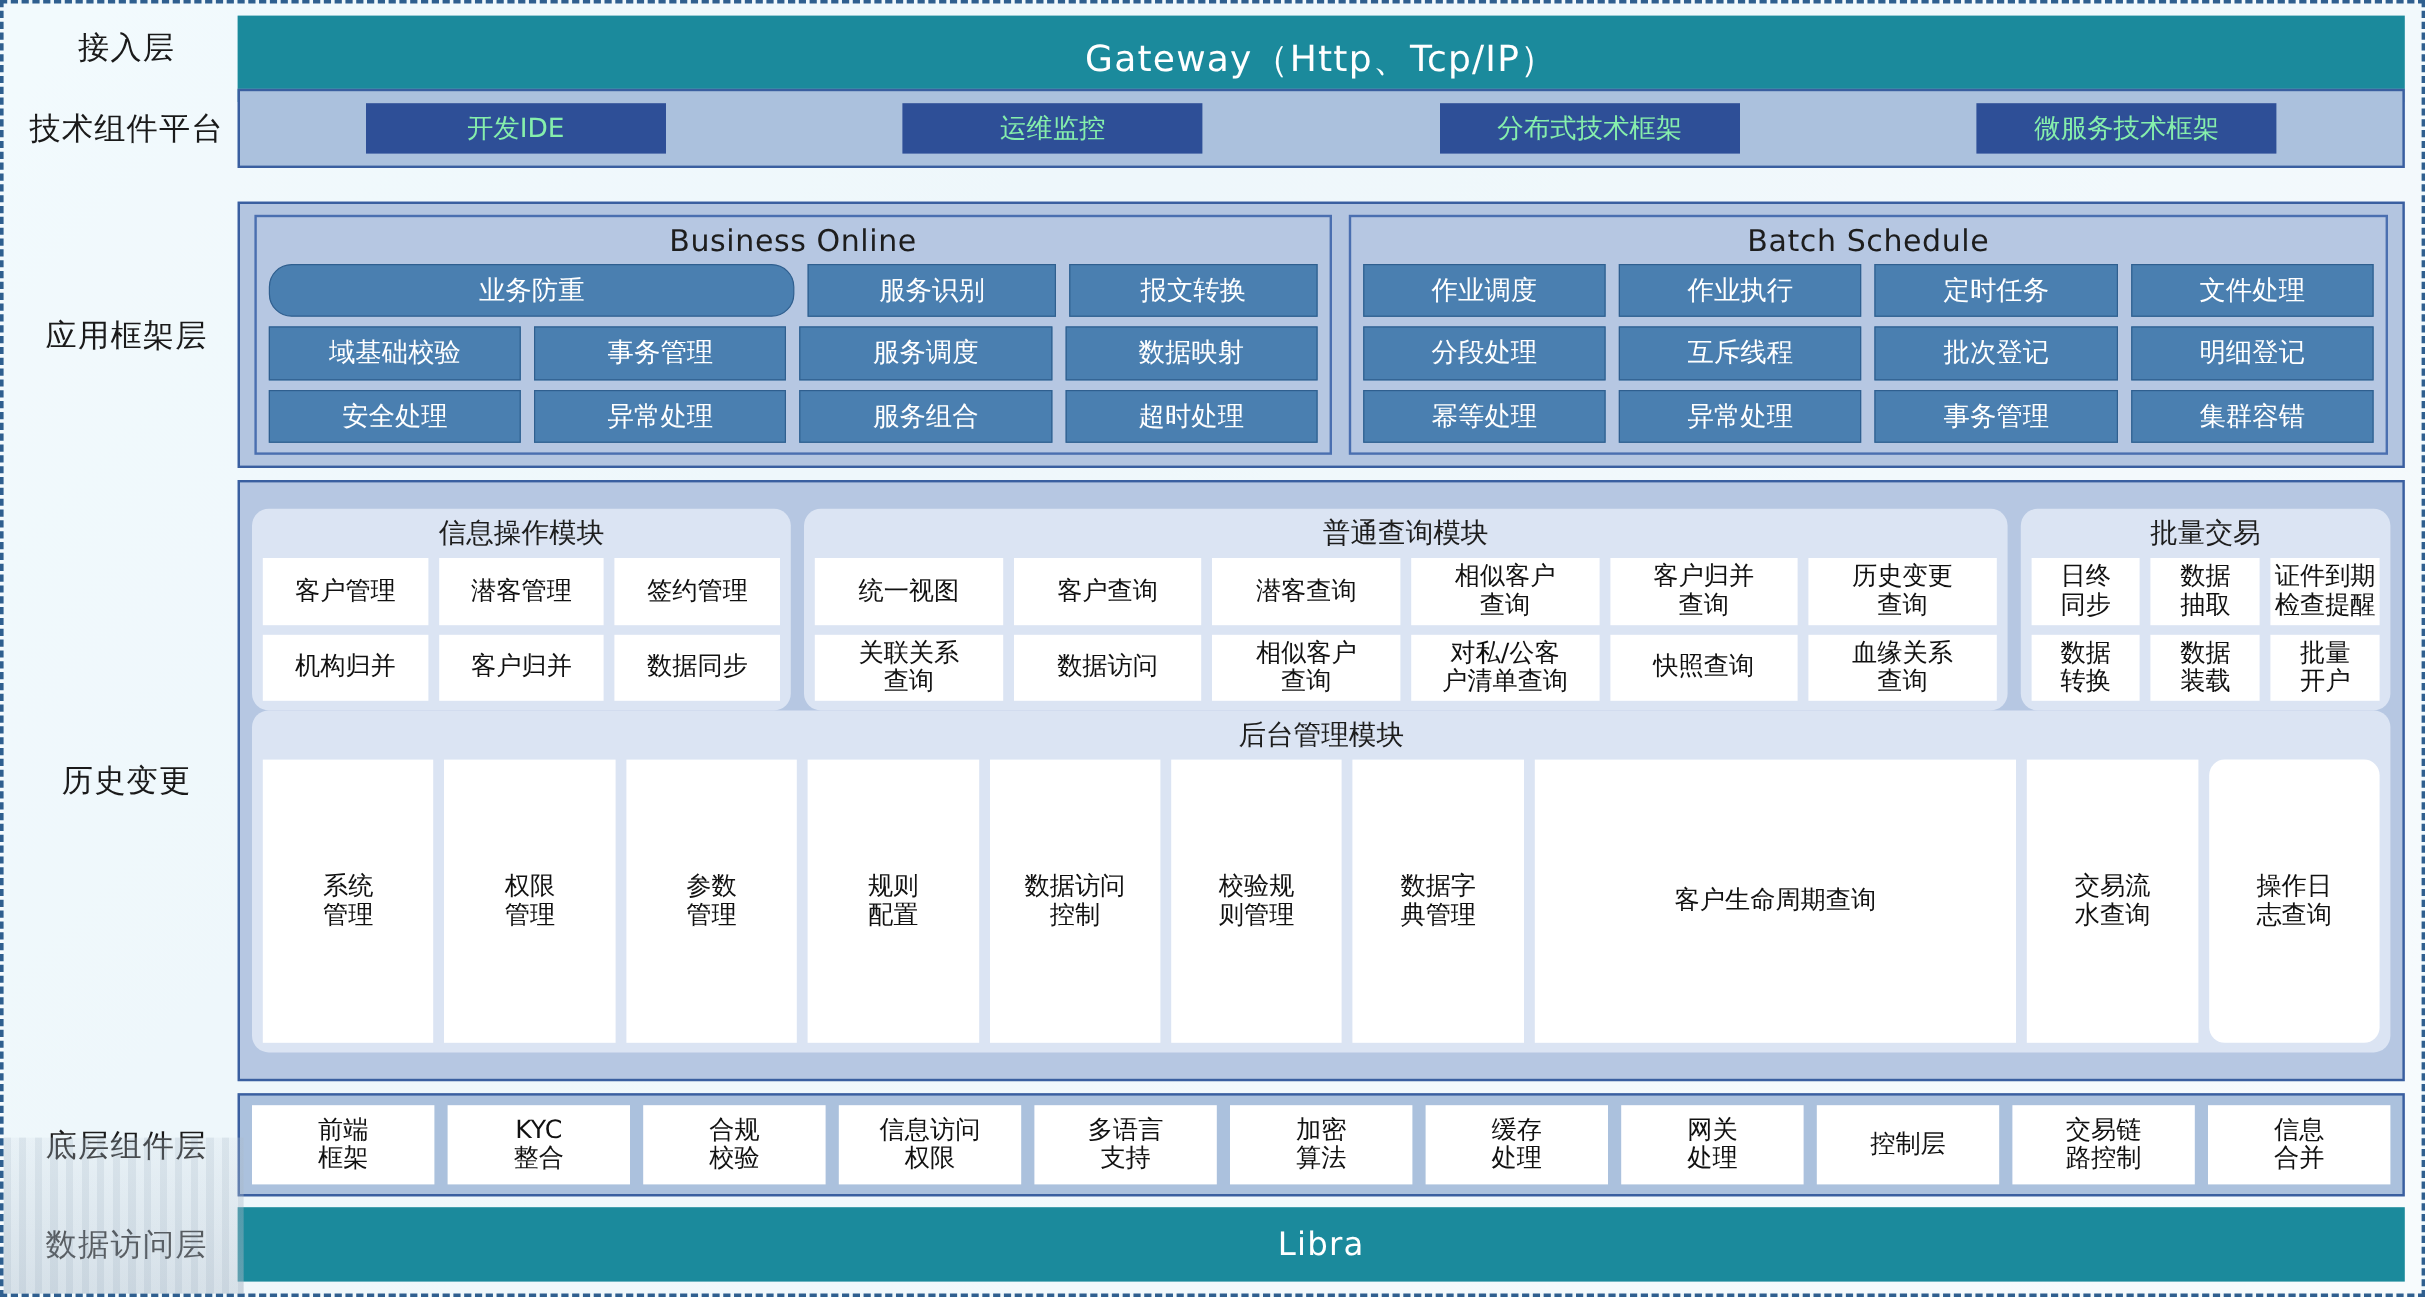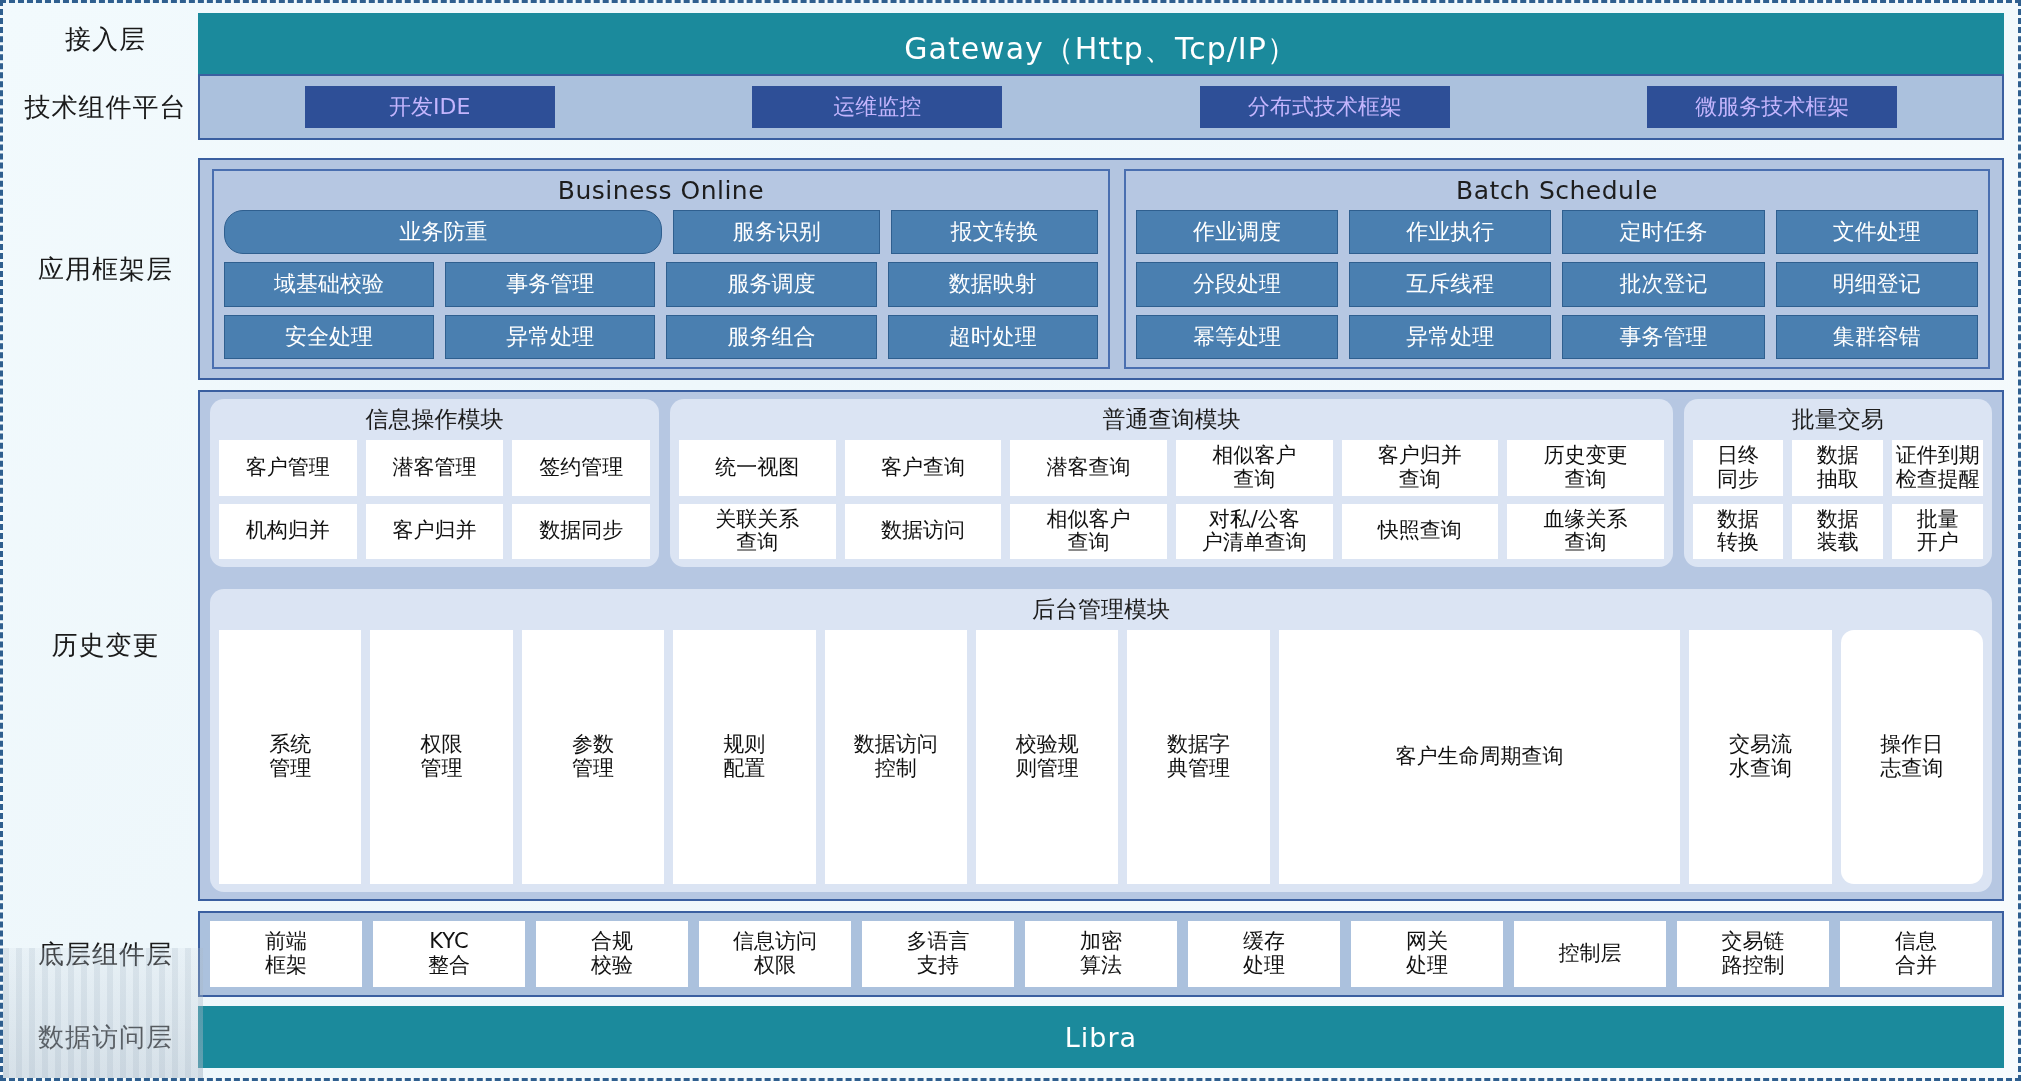--- a/index.html
+++ b/index.html
@@ -48,36 +48,36 @@
     font-size: 30px;
     letter-spacing: 1px;
     font-family: "DejaVu Sans", "Liberation Sans", sans-serif;
   }
   #gateway-row { height: 52px; margin-bottom: 9px; }
   #gateway-row .teal-bar { height: 72px; }
   #data-access-row { height: 62px; margin-top: 0px; }
   #data-access-row .teal-bar { height: 62px; font-size: 27px; }
 
   
-  #tech-row { height: 66px; margin-bottom: 18px; }
+  #tech-row { height: 66px; margin-bottom: 28px; }
   .tech-band {
     flex: 1;
     background: #abc1dd;
     border: 2px solid #3a5fa0;
     display: flex;
     align-items: center;
     justify-content: space-around;
     padding: 0 14px;
     gap: 16px;
   }
   .tech-chip {
     flex: 1;
     height: 42px;
     background: #2e4f97;
-    color: #c4b5fd;
+    color: #86efac;
     display: flex;
     align-items: center;
     justify-content: center;
     font-size: 22px;
     font-family: "DejaVu Sans", "Liberation Sans", sans-serif;
     max-width: 250px;
   }
 
   
   #appfw-row { height: 222px; margin-bottom: 10px; }
@@ -122,22 +122,22 @@
   .fw-chip.wide2 { flex: 2.13; border-radius: 19px; }
 
   
   #biz-row { flex: 1; margin-bottom: 10px; }
   .biz-band {
     flex: 1;
     background: #b6c7e2;
     border: 2px solid #3a5fa0;
     display: flex;
     flex-direction: column;
-    gap: 22px;
-    padding: 7px 10px;
+    gap: 0;
+    padding: 22px 10px;
     justify-content: flex-end;
   }
   .biz-top { display: flex; gap: 11px; height: 168px; }
   .mod-box {
     background: #dbe4f3;
     border-radius: 14px;
     padding: 3px 9px 8px 9px;
     display: flex;
     flex-direction: column;
   }

